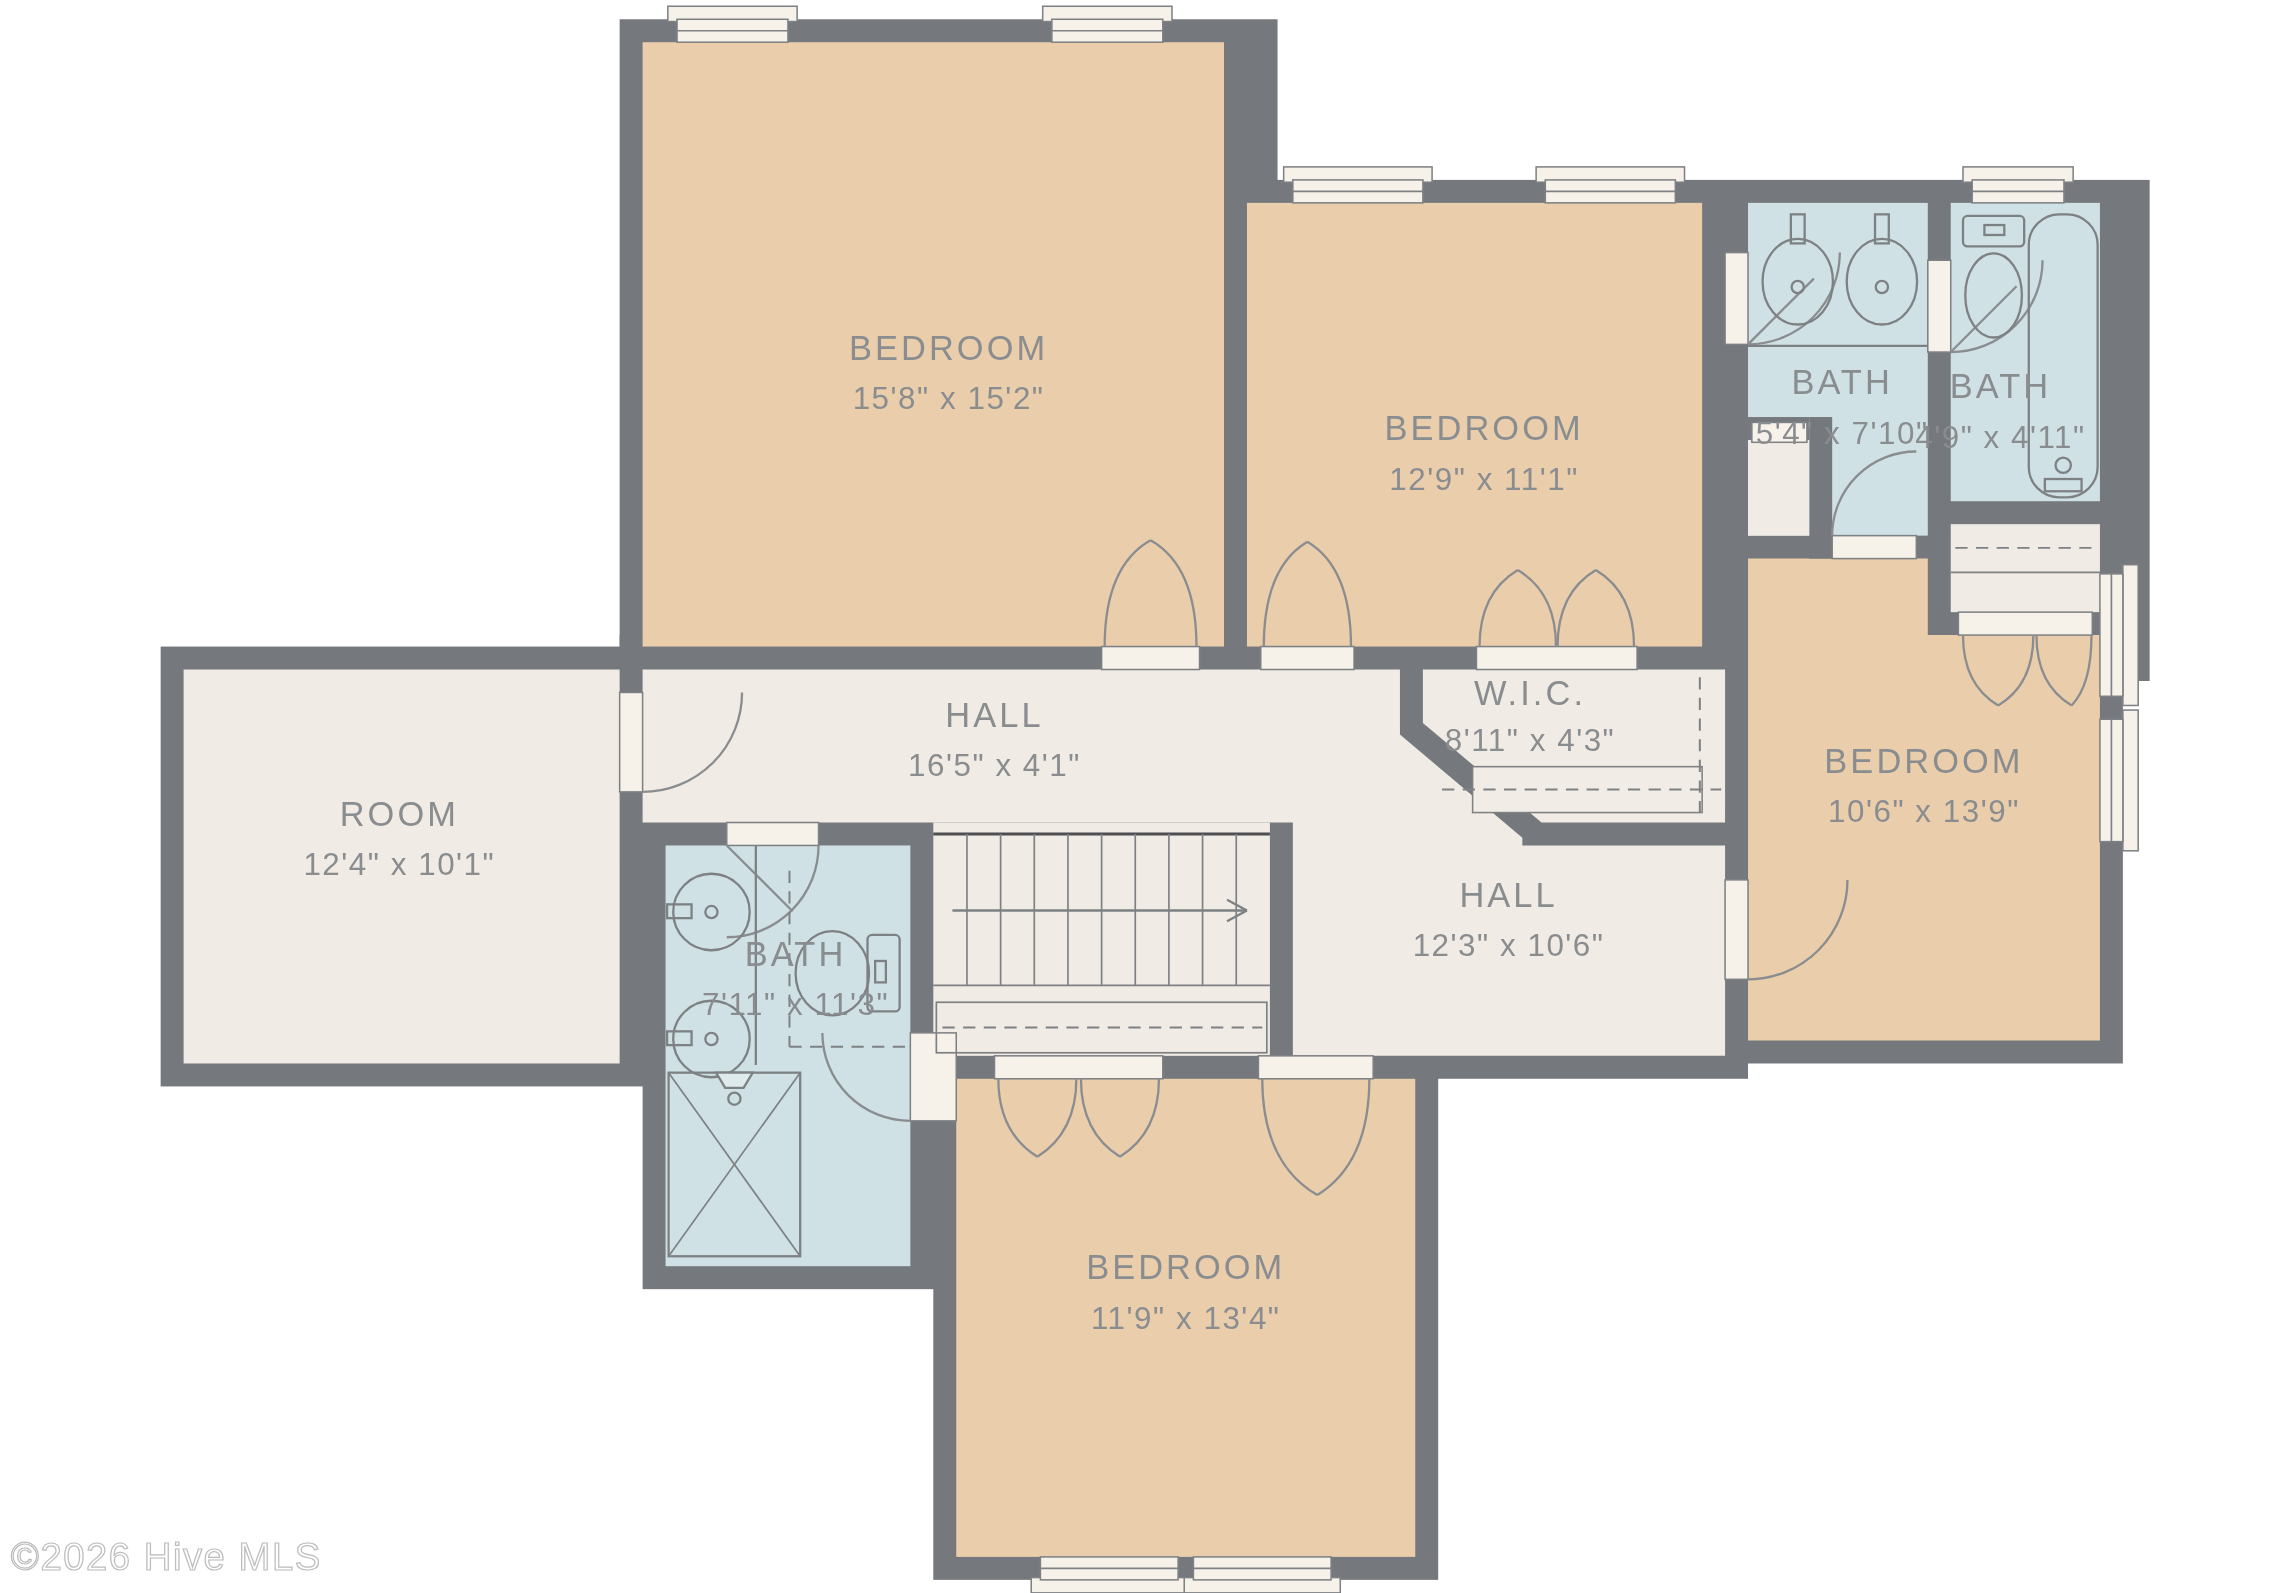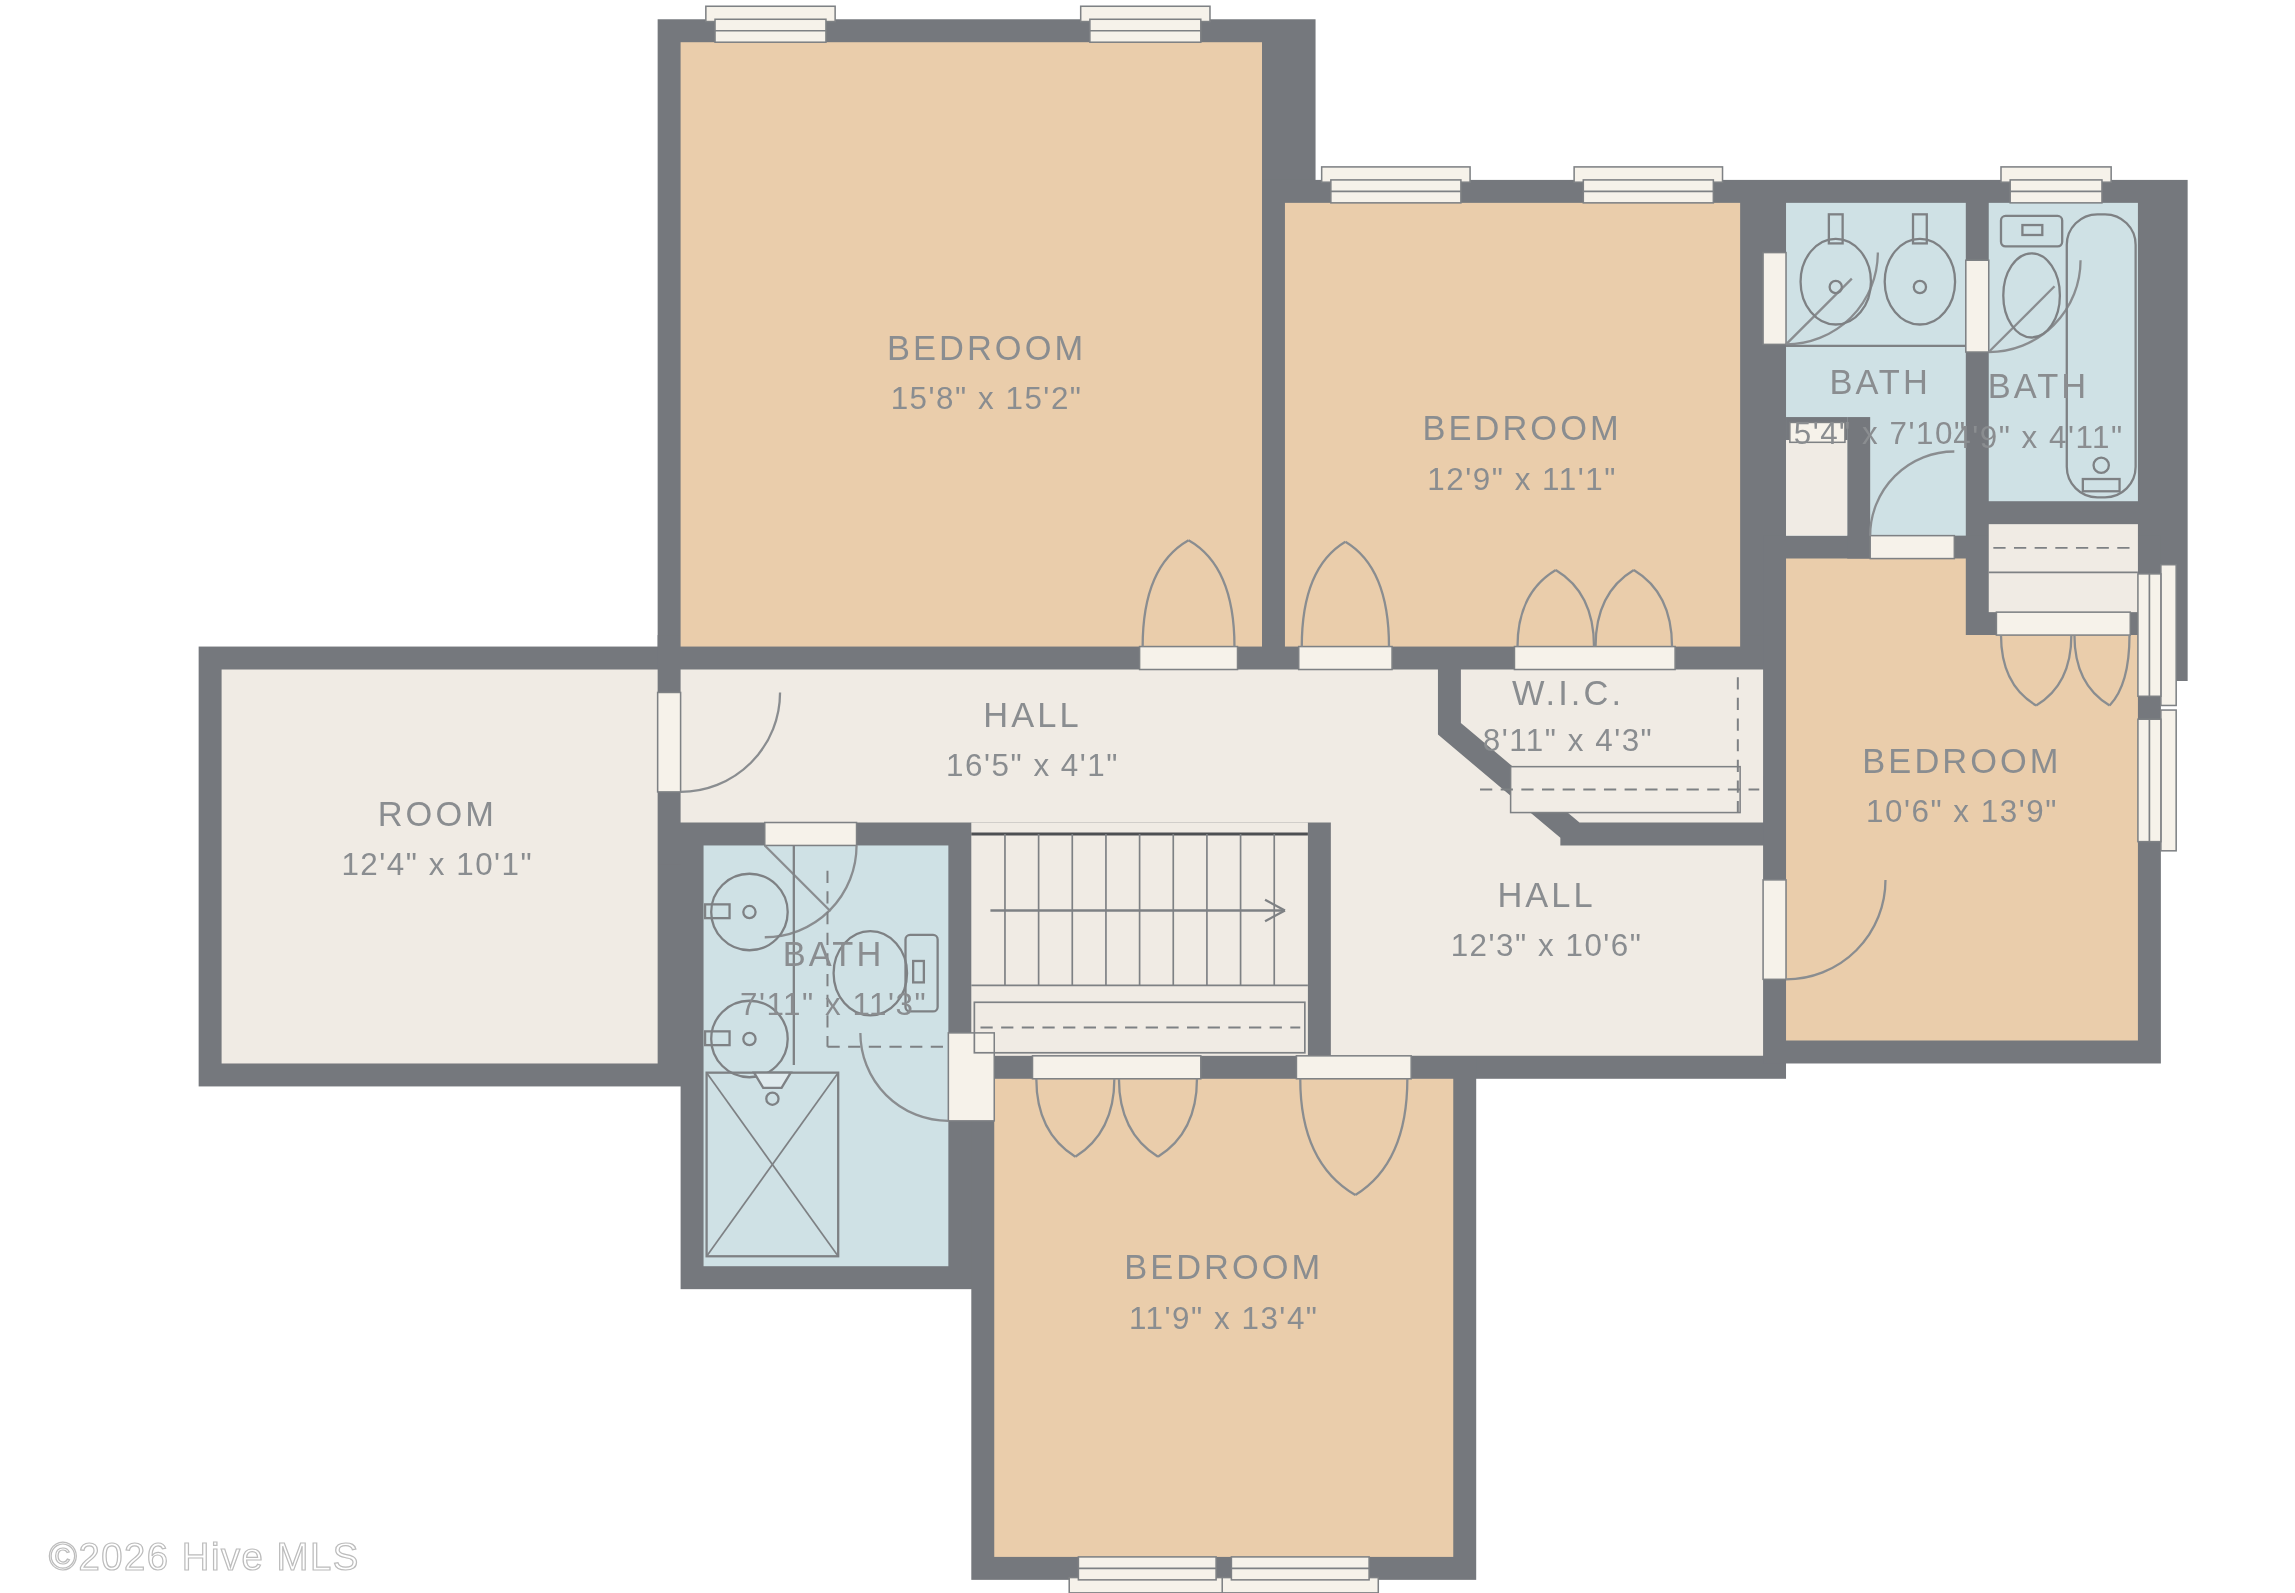--- a/index.html
+++ b/index.html
@@ -1,16 +1,16 @@
 <!DOCTYPE html>
 <html style="font-size:12.2px"><head>
 <meta charset="utf-8">
 <style>
   html,body{margin:0;padding:0;background:#ffffff;}
-  .stage{position:relative;width:2189px;height:1593px;background:#ffffff;overflow:hidden;margin-left:38px;}
+  .stage{position:relative;width:2189px;height:1593px;background:#ffffff;overflow:hidden;}
   svg{display:block;}
   .wall{fill:#75787d;}
   .tan{fill:#eacdab;}
   .blue{fill:#cfe1e5;}
   .cream{fill:#f0ebe4;}
   .sill{fill:#f6f2ea;stroke:#7e8184;stroke-width:2;}
   .fix{stroke:#7e8184;stroke-width:3;fill:none;}
   .fixf{stroke:#7e8184;stroke-width:3;fill:#dfeaed;}
   .thin{stroke:#7e8184;stroke-width:2.2;fill:none;}
   .dark{stroke:#4d4f52;stroke-width:4;fill:none;}

